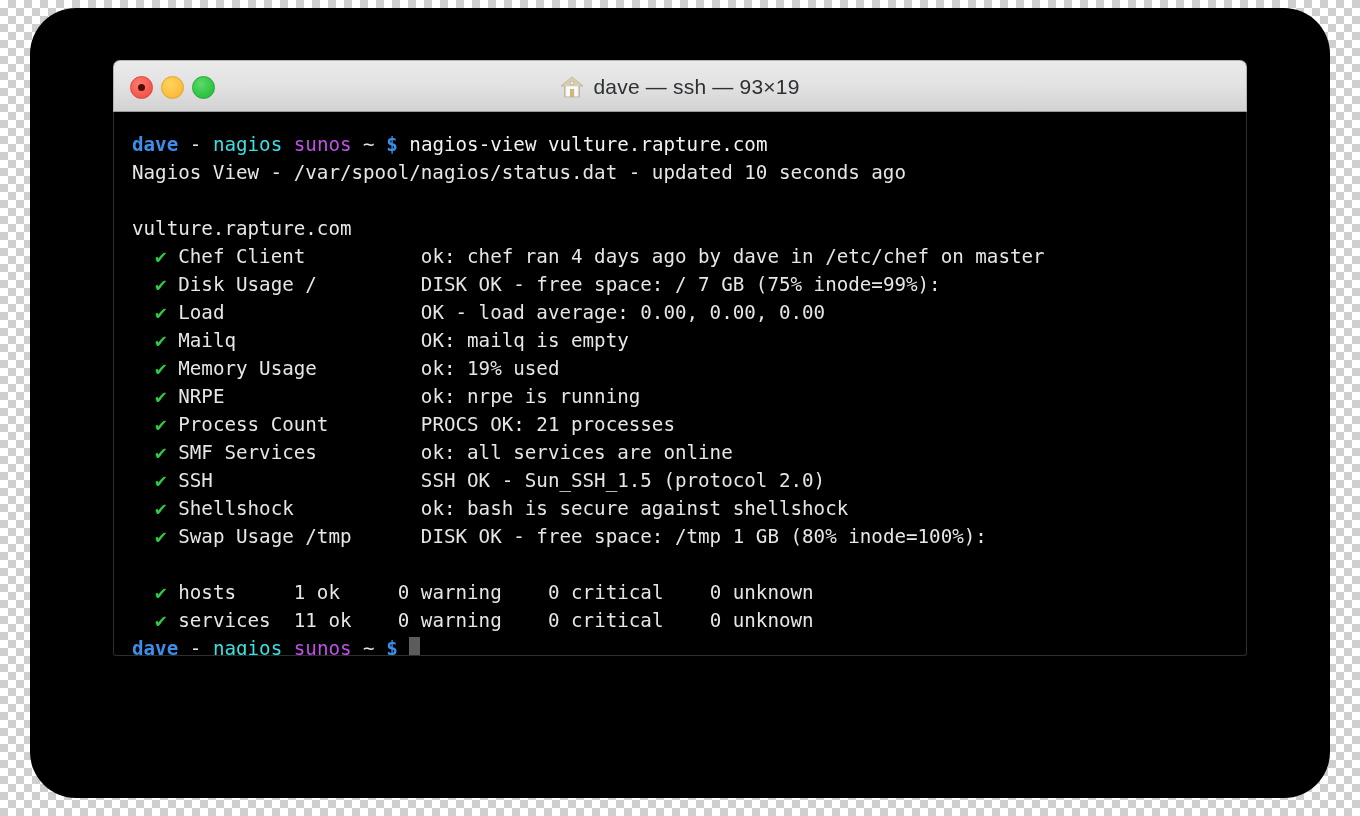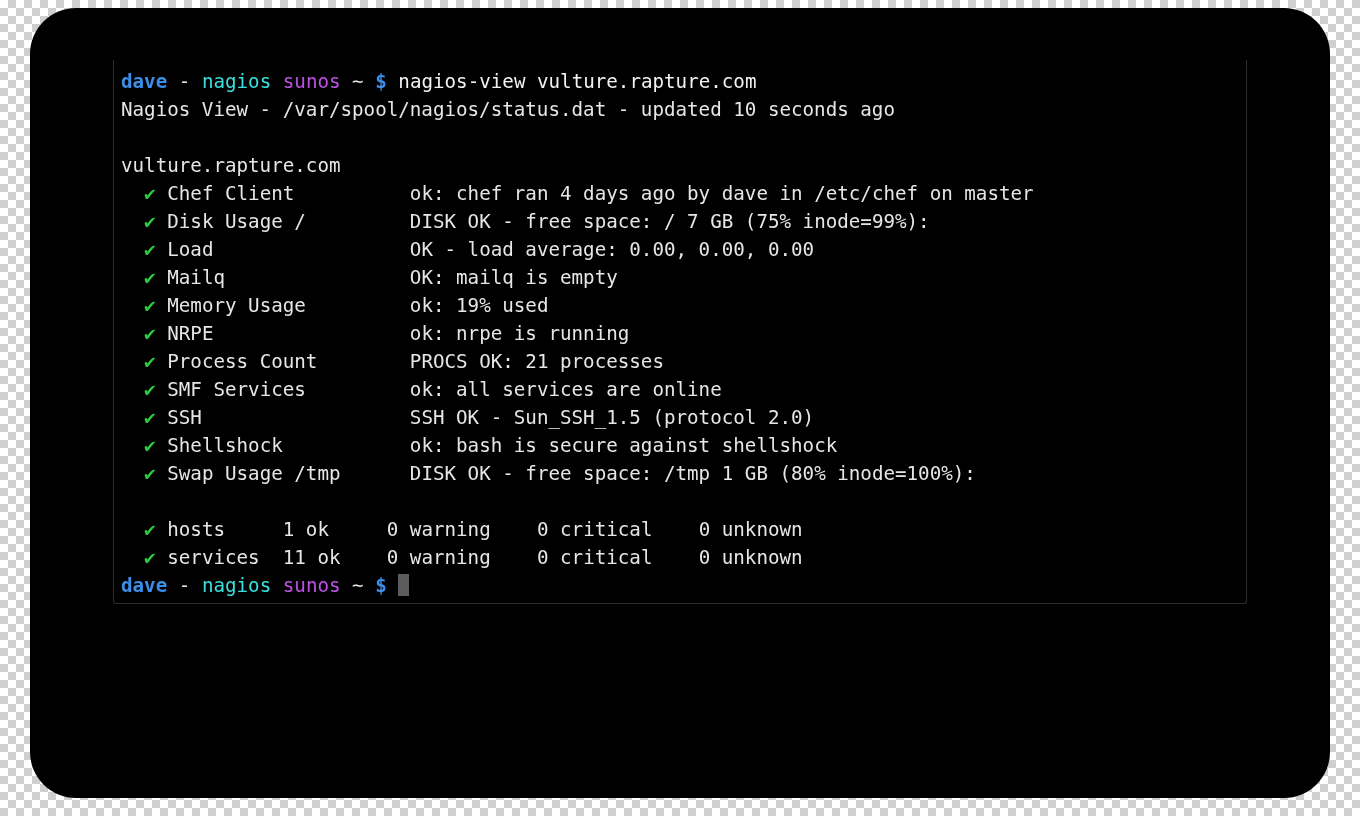--- a/index.html
+++ b/index.html
@@ -123,21 +123,21 @@
     border: 1px solid #2e2e2e;
     border-top: none;
     border-radius: 0 0 3px 3px;
     box-sizing: border-box;
     height: 544px;
     padding: 8px 0 0 7px;
     overflow: hidden;
   }
 
   pre#console {
-    margin: 0;
+    margin: 11px;
     font-family: "DejaVu Sans Mono", monospace;
     font-size: 19.2px;
     line-height: 28px;
     color: #e6e6e6;
     white-space: pre;
     letter-spacing: 0px;
     -webkit-font-smoothing: antialiased;
   }
 
   .c-user   { color: #3b8eea; font-weight: bold; }
@@ -158,20 +158,36 @@
   }
 </style>
 </head>
 <body>
 
 <div id="canvas">
   <div id="outer-plate"></div>
 
   <div id="terminal-window">
 
+    <div id="titlebar">
+      <div class="lights">
+        <span class="light close"></span>
+        <span class="light min"></span>
+        <span class="light max"></span>
+      </div>
+      <div id="title-center">
+        <svg id="home-icon" width="24" height="22" viewBox="0 0 24 22">
+          <polygon points="12,1 23,10 19.5,10 19.5,21 4.5,21 4.5,10 1,10" fill="#d9cdb4" stroke="#bcae92" stroke-width="0.8"></polygon>
+          <rect x="5.8" y="10" width="12.4" height="10.3" fill="#fbfbfb" stroke="#cfcfcf" stroke-width="0.7"></rect>
+          <rect x="10.2" y="5.4" width="3.6" height="3.3" fill="#f0ead9" stroke="#c3b79c" stroke-width="0.7"></rect>
+          <rect x="10.3" y="13.4" width="3.5" height="6.9" fill="#d9b677" stroke="#c0a064" stroke-width="0.6"></rect>
+        </svg>
+        <span id="title-text">dave — ssh — 93×19</span>
+      </div>
+    </div>
 
     <div id="screen">
       <pre id="console"><span class="c-user">dave</span> <span class="c-dash">-</span> <span class="c-host">nagios</span> <span class="c-os">sunos</span> <span class="c-tilde">~</span> <span class="c-dollar">$</span> <span class="c-cmd">nagios-view vulture.rapture.com</span>
 <span class="c-text">Nagios View - /var/spool/nagios/status.dat - updated 10 seconds ago</span>
 
 <span class="c-text">vulture.rapture.com</span>
   <span class="c-check">✔</span> <span class="c-text">Chef Client          </span><span class="c-text">ok: chef ran 4 days ago by dave in /etc/chef on master</span>
   <span class="c-check">✔</span> <span class="c-text">Disk Usage /         </span><span class="c-text">DISK OK - free space: / 7 GB (75% inode=99%):</span>
   <span class="c-check">✔</span> <span class="c-text">Load                 </span><span class="c-text">OK - load average: 0.00, 0.00, 0.00</span>
   <span class="c-check">✔</span> <span class="c-text">Mailq                </span><span class="c-text">OK: mailq is empty</span>

